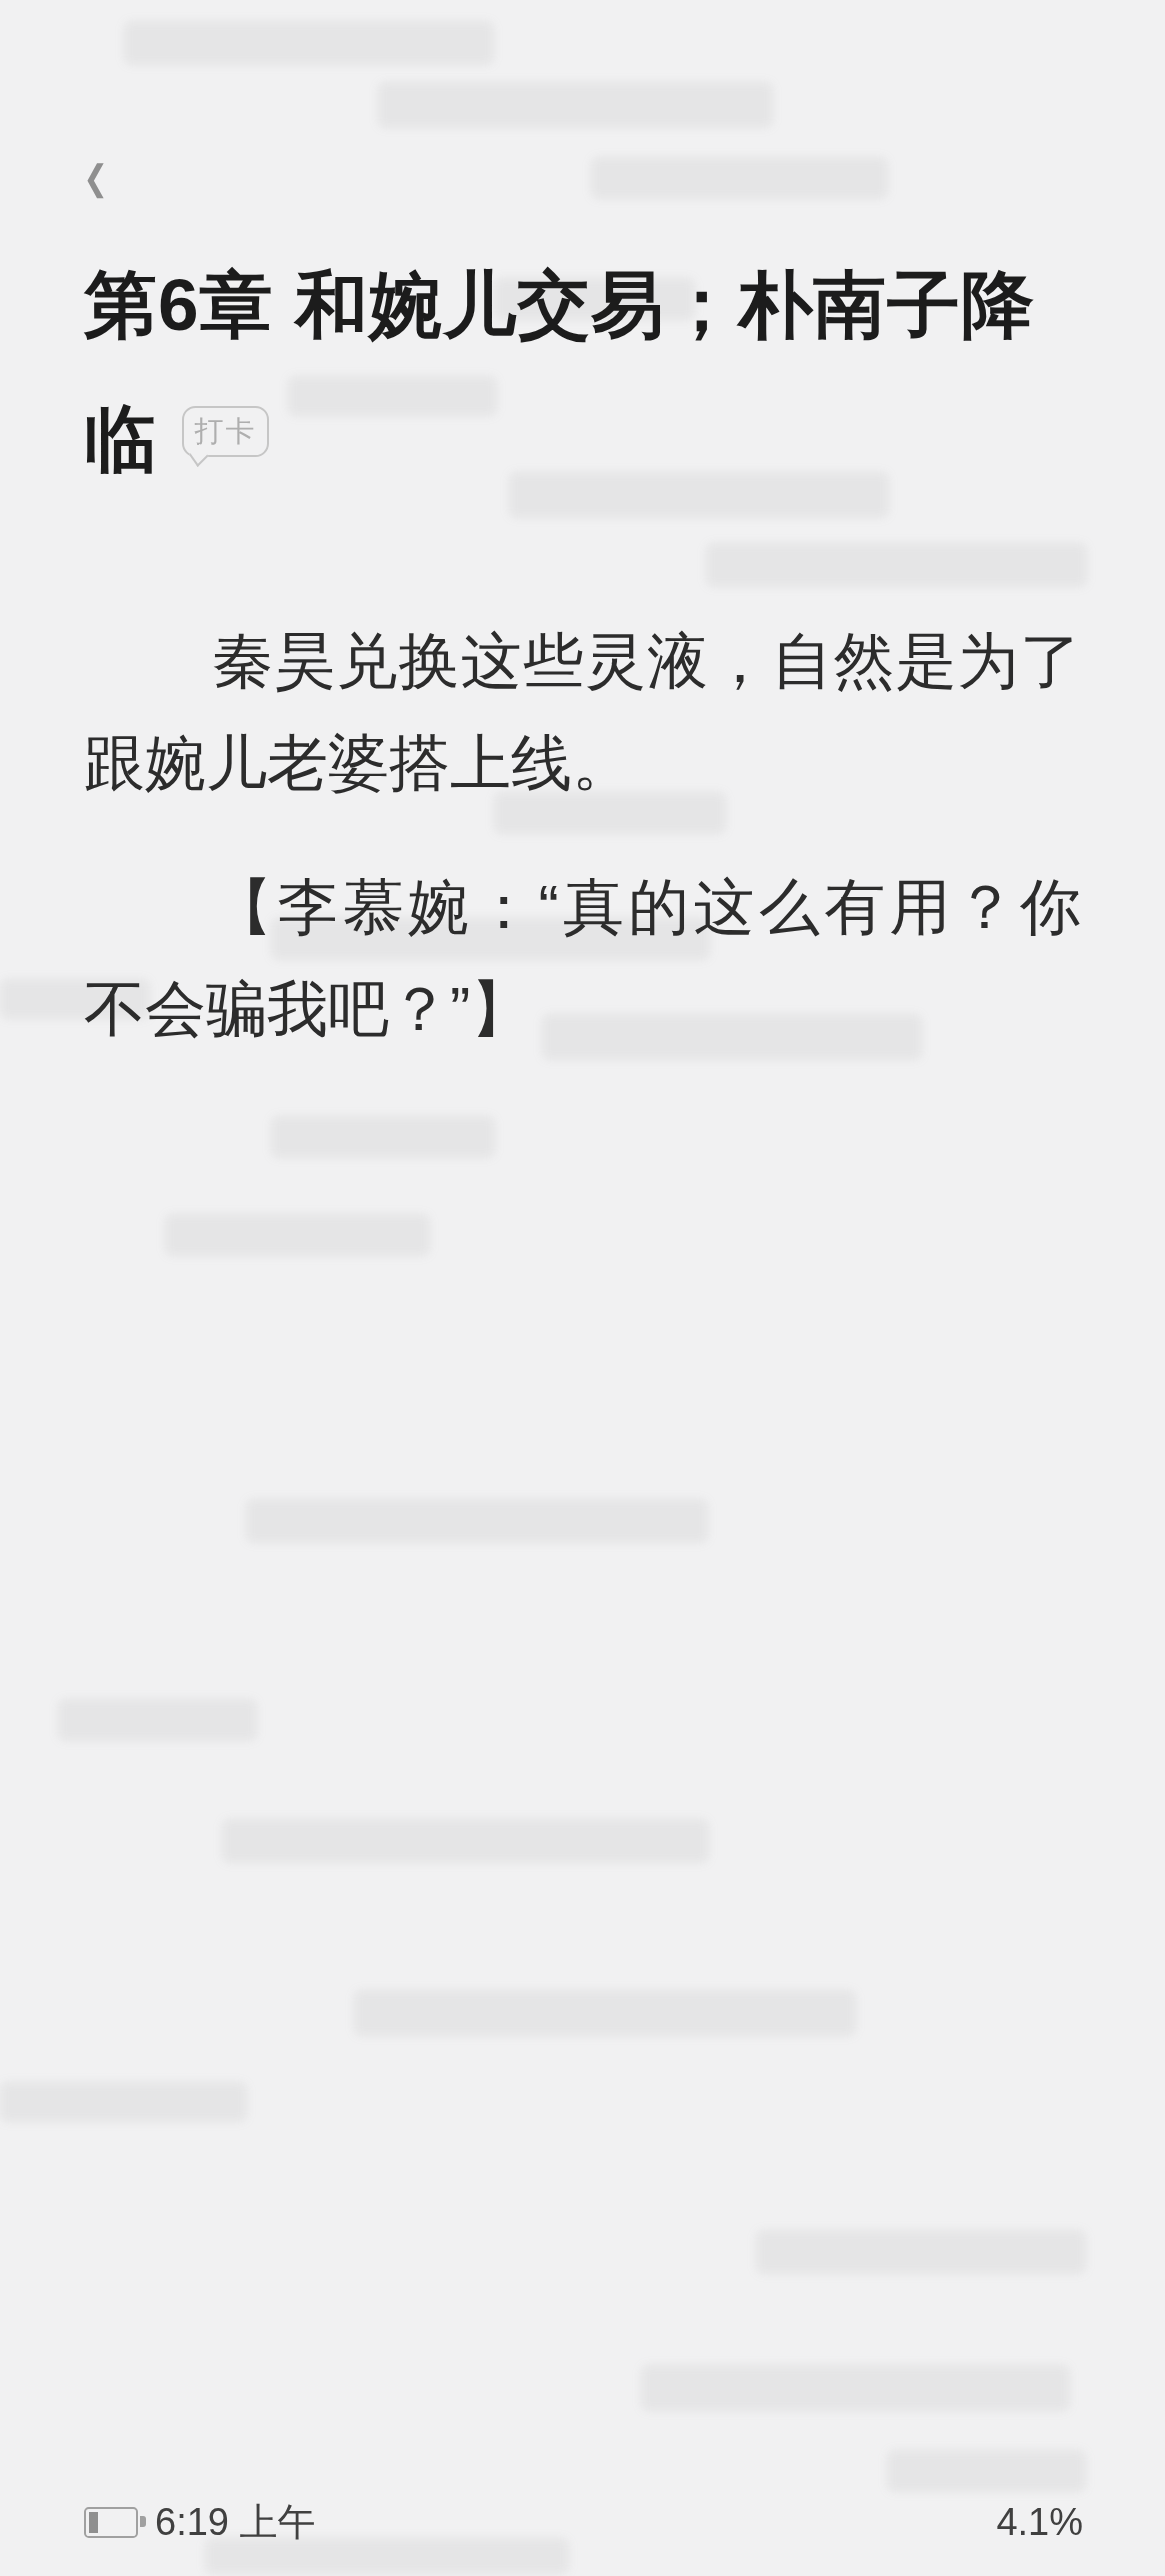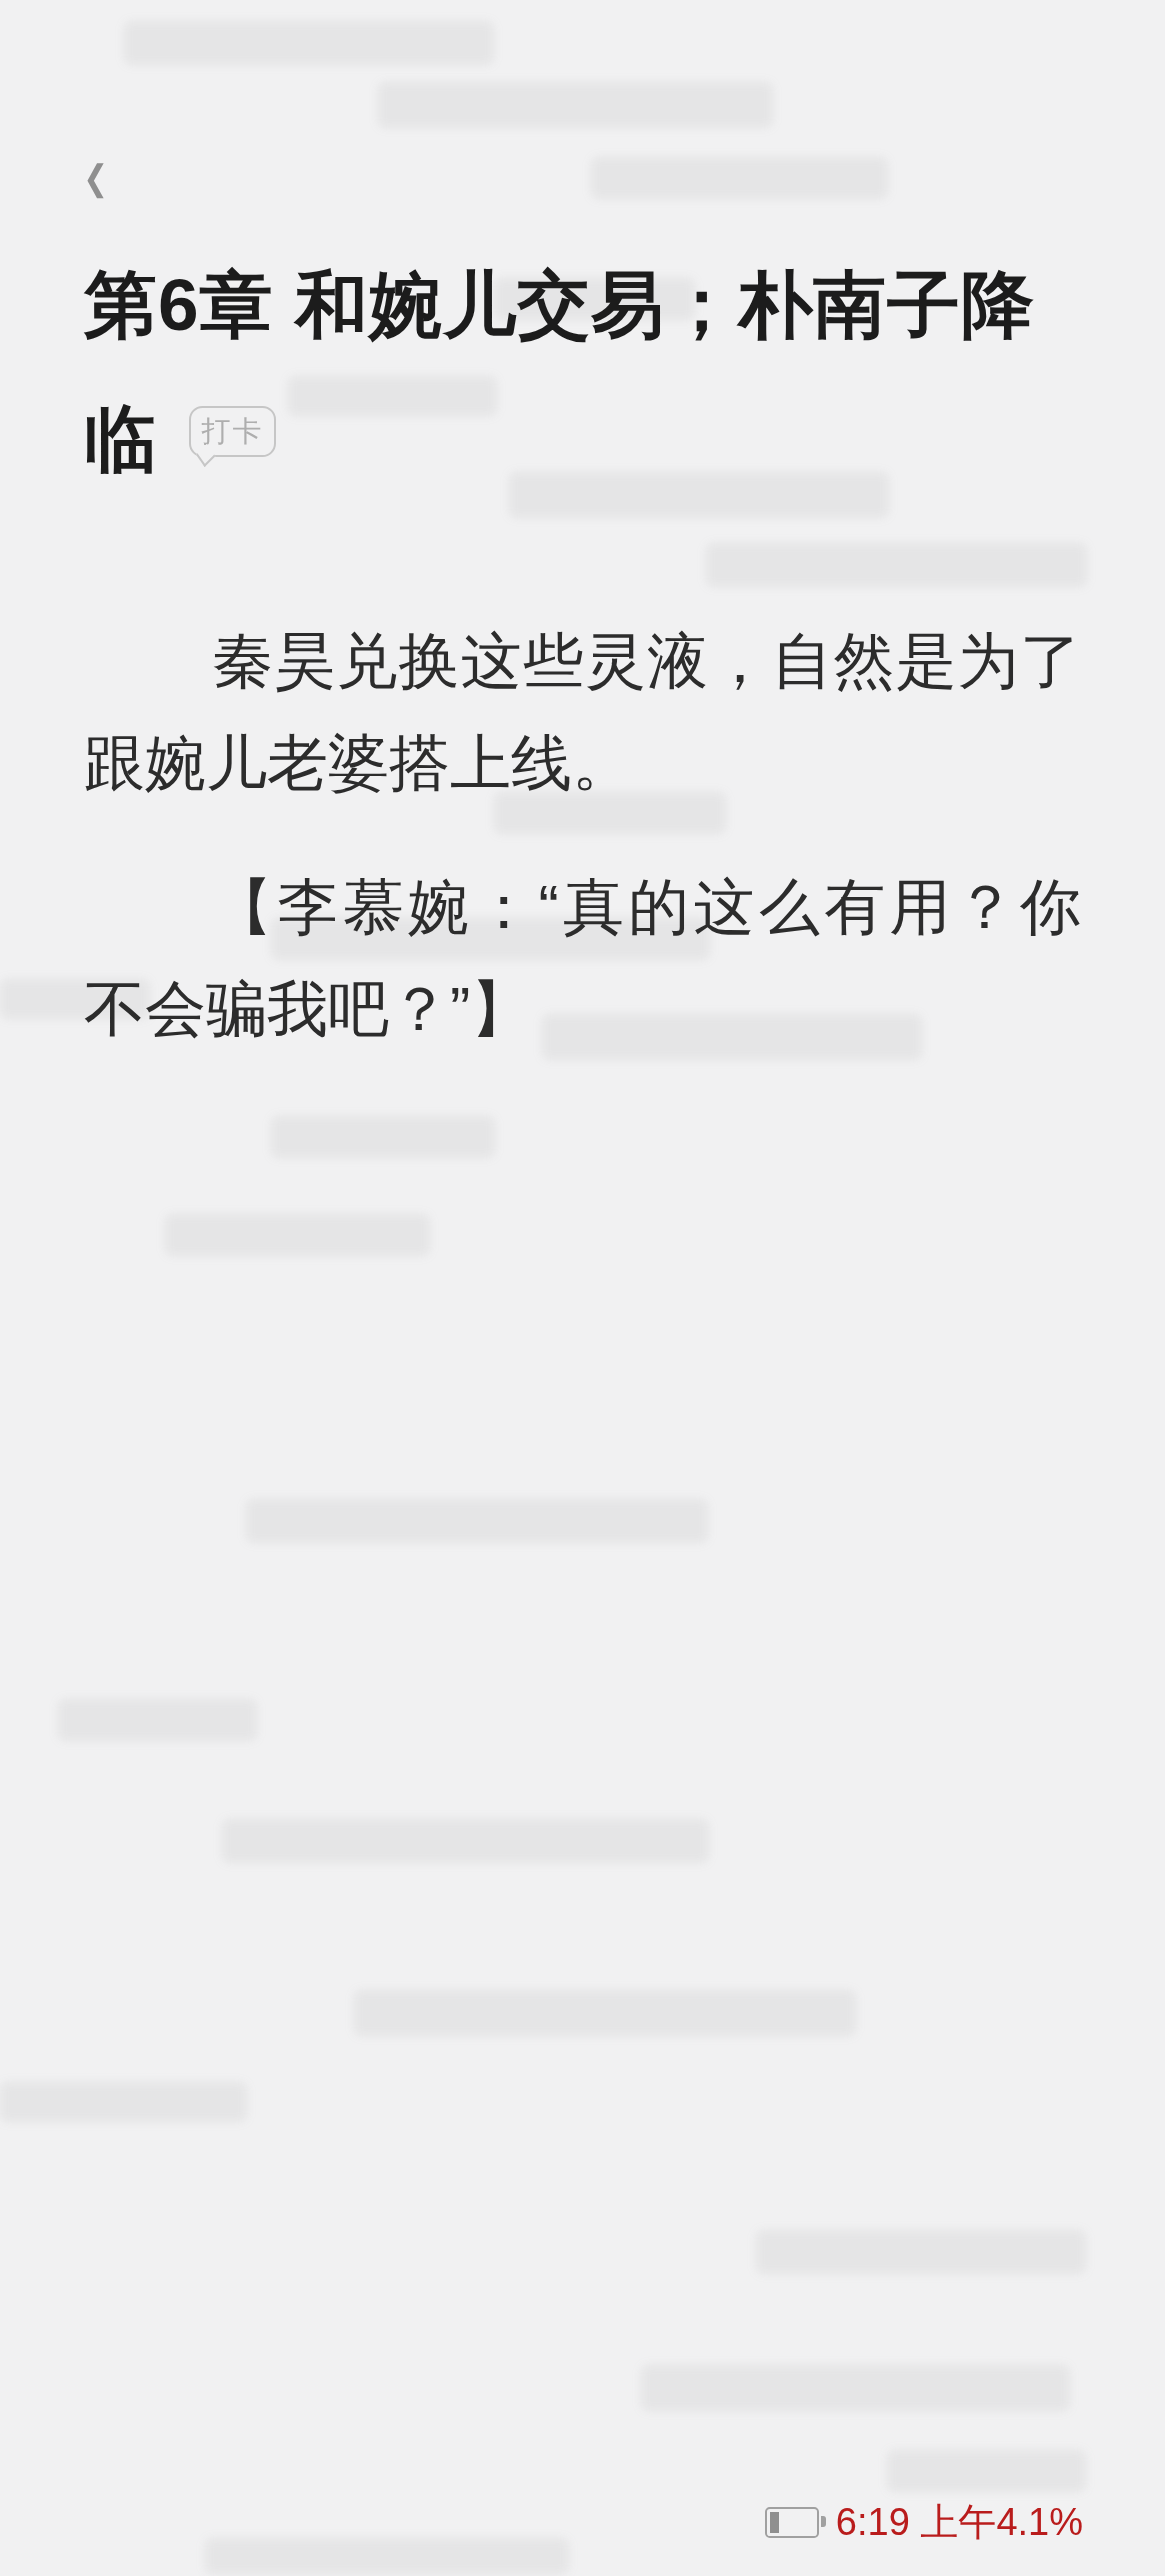--- a/index.html
+++ b/index.html
@@ -32,42 +32,42 @@
   .bubble{
     display:inline-block;position:relative;
     border:2.9px solid #c6c6c6;border-radius:13.4px;
     background:#f1f1f2;color:#aeaeae;line-height:1;font-weight:400;
   }
   .bubble::after{
     content:"";position:absolute;left:6.7px;bottom:-8.6px;width:13.4px;height:13.4px;
     background:#f1f1f2;border-right:2.9px solid #c6c6c6;border-bottom:2.9px solid #c6c6c6;
     transform:rotate(55deg) skewX(10deg);
   }
-  .bubble-checkin{font-size:29px;padding:8.6px 10.5px;margin-left:31px;vertical-align:23px;letter-spacing:1.9px;}
+  .bubble-checkin{font-size:29px;padding:8.6px 10.5px;margin-left:24px;vertical-align:23px;letter-spacing:1.9px;}
   .bubble-comment{font-size:33px;padding:6.7px 19px;margin-left:17px;vertical-align:15.3px;color:#a8a8a8;}
   
   .body-text{
     position:absolute;top:610px;left:84px;width:997px;
     font-size:61px;line-height:102px;color:#2c2c2c;
     text-align:justify;
   }
   .body-text p{margin:0 0 42px 0;text-indent:2.1em;}
   
   .hl{
     background-image:linear-gradient(90deg,#2898ec 0 12.5px,transparent 12.5px 25px);
     background-size:25px 7.7px;background-repeat:repeat-x;background-position:0 100%;
     padding-bottom:11.5px;
     -webkit-box-decoration-break:clone;box-decoration-break:clone;
     cursor:pointer;
   }
   
   .statusbar{
     position:absolute;left:84px;right:82px;top:2497px;
-    display:flex;justify-content:flex-end;align-items:center;
-    color:#b91c1c;font-size:38px;
+    display:flex;justify-content:space-between;align-items:center;
+    color:#404040;font-size:38px;gap:8px;
   }
   .status-left{display:flex;align-items:center;gap:17px;}
   .battery{position:relative;display:inline-block;width:50px;height:27px;border:2.9px solid #a0a0a0;border-radius:4.8px;}
   .battery::before{content:"";position:absolute;left:2.9px;top:2.9px;bottom:2.9px;width:9.6px;background:#8f8f8f;}
   .battery::after{content:"";position:absolute;right:-9.6px;top:6.7px;width:5.8px;height:11.5px;background:#a0a0a0;border-radius:0 2.9px 2.9px 0;}
 </style>
 </head>
 <body>
 
 <div class="page">

